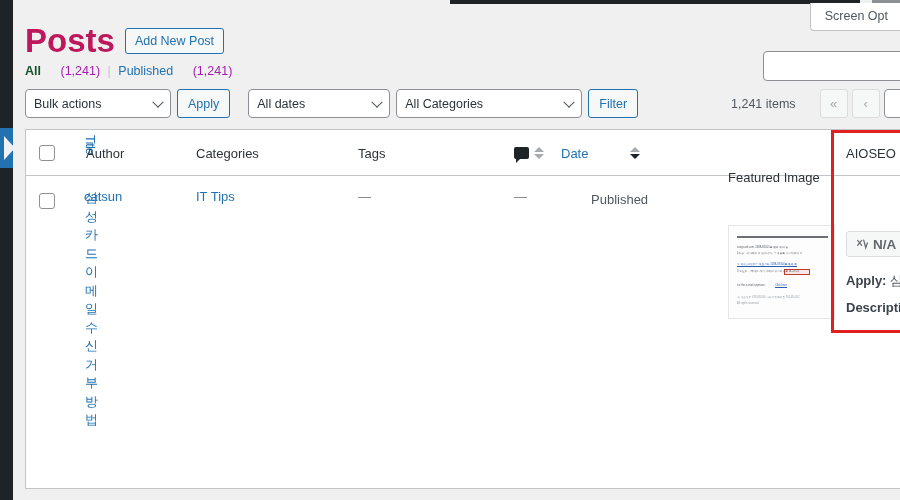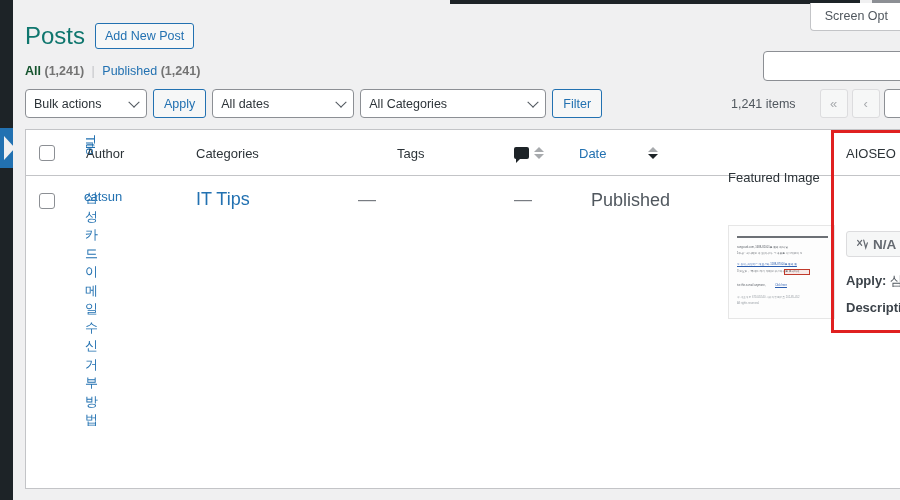--- a/index.html
+++ b/index.html
@@ -56,39 +56,39 @@
     line-height: 17px;
     white-space: nowrap;
   }
 
   
   .title-row {
     position: absolute; left: 12px; top: 20px;
     display: flex; align-items: center; gap: 10px;
   }
   .page-title {
-    font-size: 24px; font-weight: 400; color: #0f766e;
+    font-size: 33px; font-weight: 700; color: #be185d;
     line-height: 1.3;
   }
   .add-new {
     font-size: 12.5px; color: #2271b1;
     border: 1px solid #2271b1; border-radius: 3px;
     padding: 4px 9px;
     background: #f6f7f7;
     line-height: 16px;
   }
 
   
   .subsubsub {
     position: absolute; left: 12px; top: 64px;
     font-size: 12.5px; color: #50575e;
     white-space: nowrap;
   }
   .subsubsub .cur { font-weight: 700; color: #14532d; }
-  .subsubsub .cnt { color: #737373; font-weight: 700; }
+  .subsubsub .cnt { color: #a21caf; font-weight: 400; margin-left: 16px; }
   .subsubsub .sep { color: #c3c4c7; margin: 0 4px; }
   .subsubsub a { color: #2271b1; text-decoration: none; }
 
   
   .search-box {
     position: absolute; left: 750px; top: 51px;
     width: 200px; height: 30px;
     background: #fff;
     border: 1px solid #8c8f94;
     border-radius: 4px;
@@ -103,22 +103,22 @@
     position: relative;
     height: 29px;
     background: #fff;
     border: 1px solid #8c8f94;
     border-radius: 4px;
     font-size: 12.5px; color: #2c3338;
     display: flex; align-items: center;
     padding: 0 26px 0 8px;
     white-space: nowrap;
   }
-  .select-box.w1 { width: 122px; }
-  .select-box.w2 { width: 142px; }
+  .select-box.w1 { width: 146px; }
+  .select-box.w2 { width: 142px; margin-left: 12px; }
   .select-box.w3 { width: 186px; }
   .caret {
     position: absolute; right: 8px; top: 11px;
     width: 8px; height: 8px;
     border-right: 1.6px solid #50575e;
     border-bottom: 1.6px solid #50575e;
     transform: rotate(45deg) translate(-2px,-2px);
   }
   .btn-secondary {
     height: 29px;
@@ -178,23 +178,23 @@
   .cb-col { left: 13px; }
   .checkbox {
     width: 16px; height: 16px;
     border: 1px solid #8c8f94;
     border-radius: 3px;
     background: #fff;
   }
   .th-title  { left: 58px; }
   .th-author { left: 60px; }
   .th-cats   { left: 170px; }
-  .th-tags   { left: 332px; margin-left: 39px; }
+  .th-tags   { left: 332px; }
   .th-comments { left: 488px; }
-  .th-date   { left: 553px; gap: 37px; }
+  .th-date   { left: 535px; gap: 37px; }
   .th-featured { left: 702px; margin-top: 24px; }
   .th-aioseo { left: 820px; }
 
   
   .vert-title {
     font-size: 13px; color: #2271b1;
     writing-mode: vertical-rl;
     line-height: 1;
     letter-spacing: -1px;
     height: 34px;
@@ -231,21 +231,21 @@
     border-left: 5px solid transparent;
     border-right: 5px solid transparent;
     border-top: 5px solid #a7aaad;
   }
   .arr-dn.active { border-top-color: #1d2327; }
 
   
   .tbody { position: relative; height: 313px; }
   .td {
     position: absolute;
-    font-size: 18px; color: #50575e;
+    font-size: 13px; color: #50575e;
   }
   .td-cb { left: 13px; top: 17px; }
   .td-title {
     left: 59px; top: 13px;
     width: 20px;
     font-size: 13px; color: #2271b1;
     line-height: 18.5px;
     word-break: break-all;
     font-weight: 400;
   }

